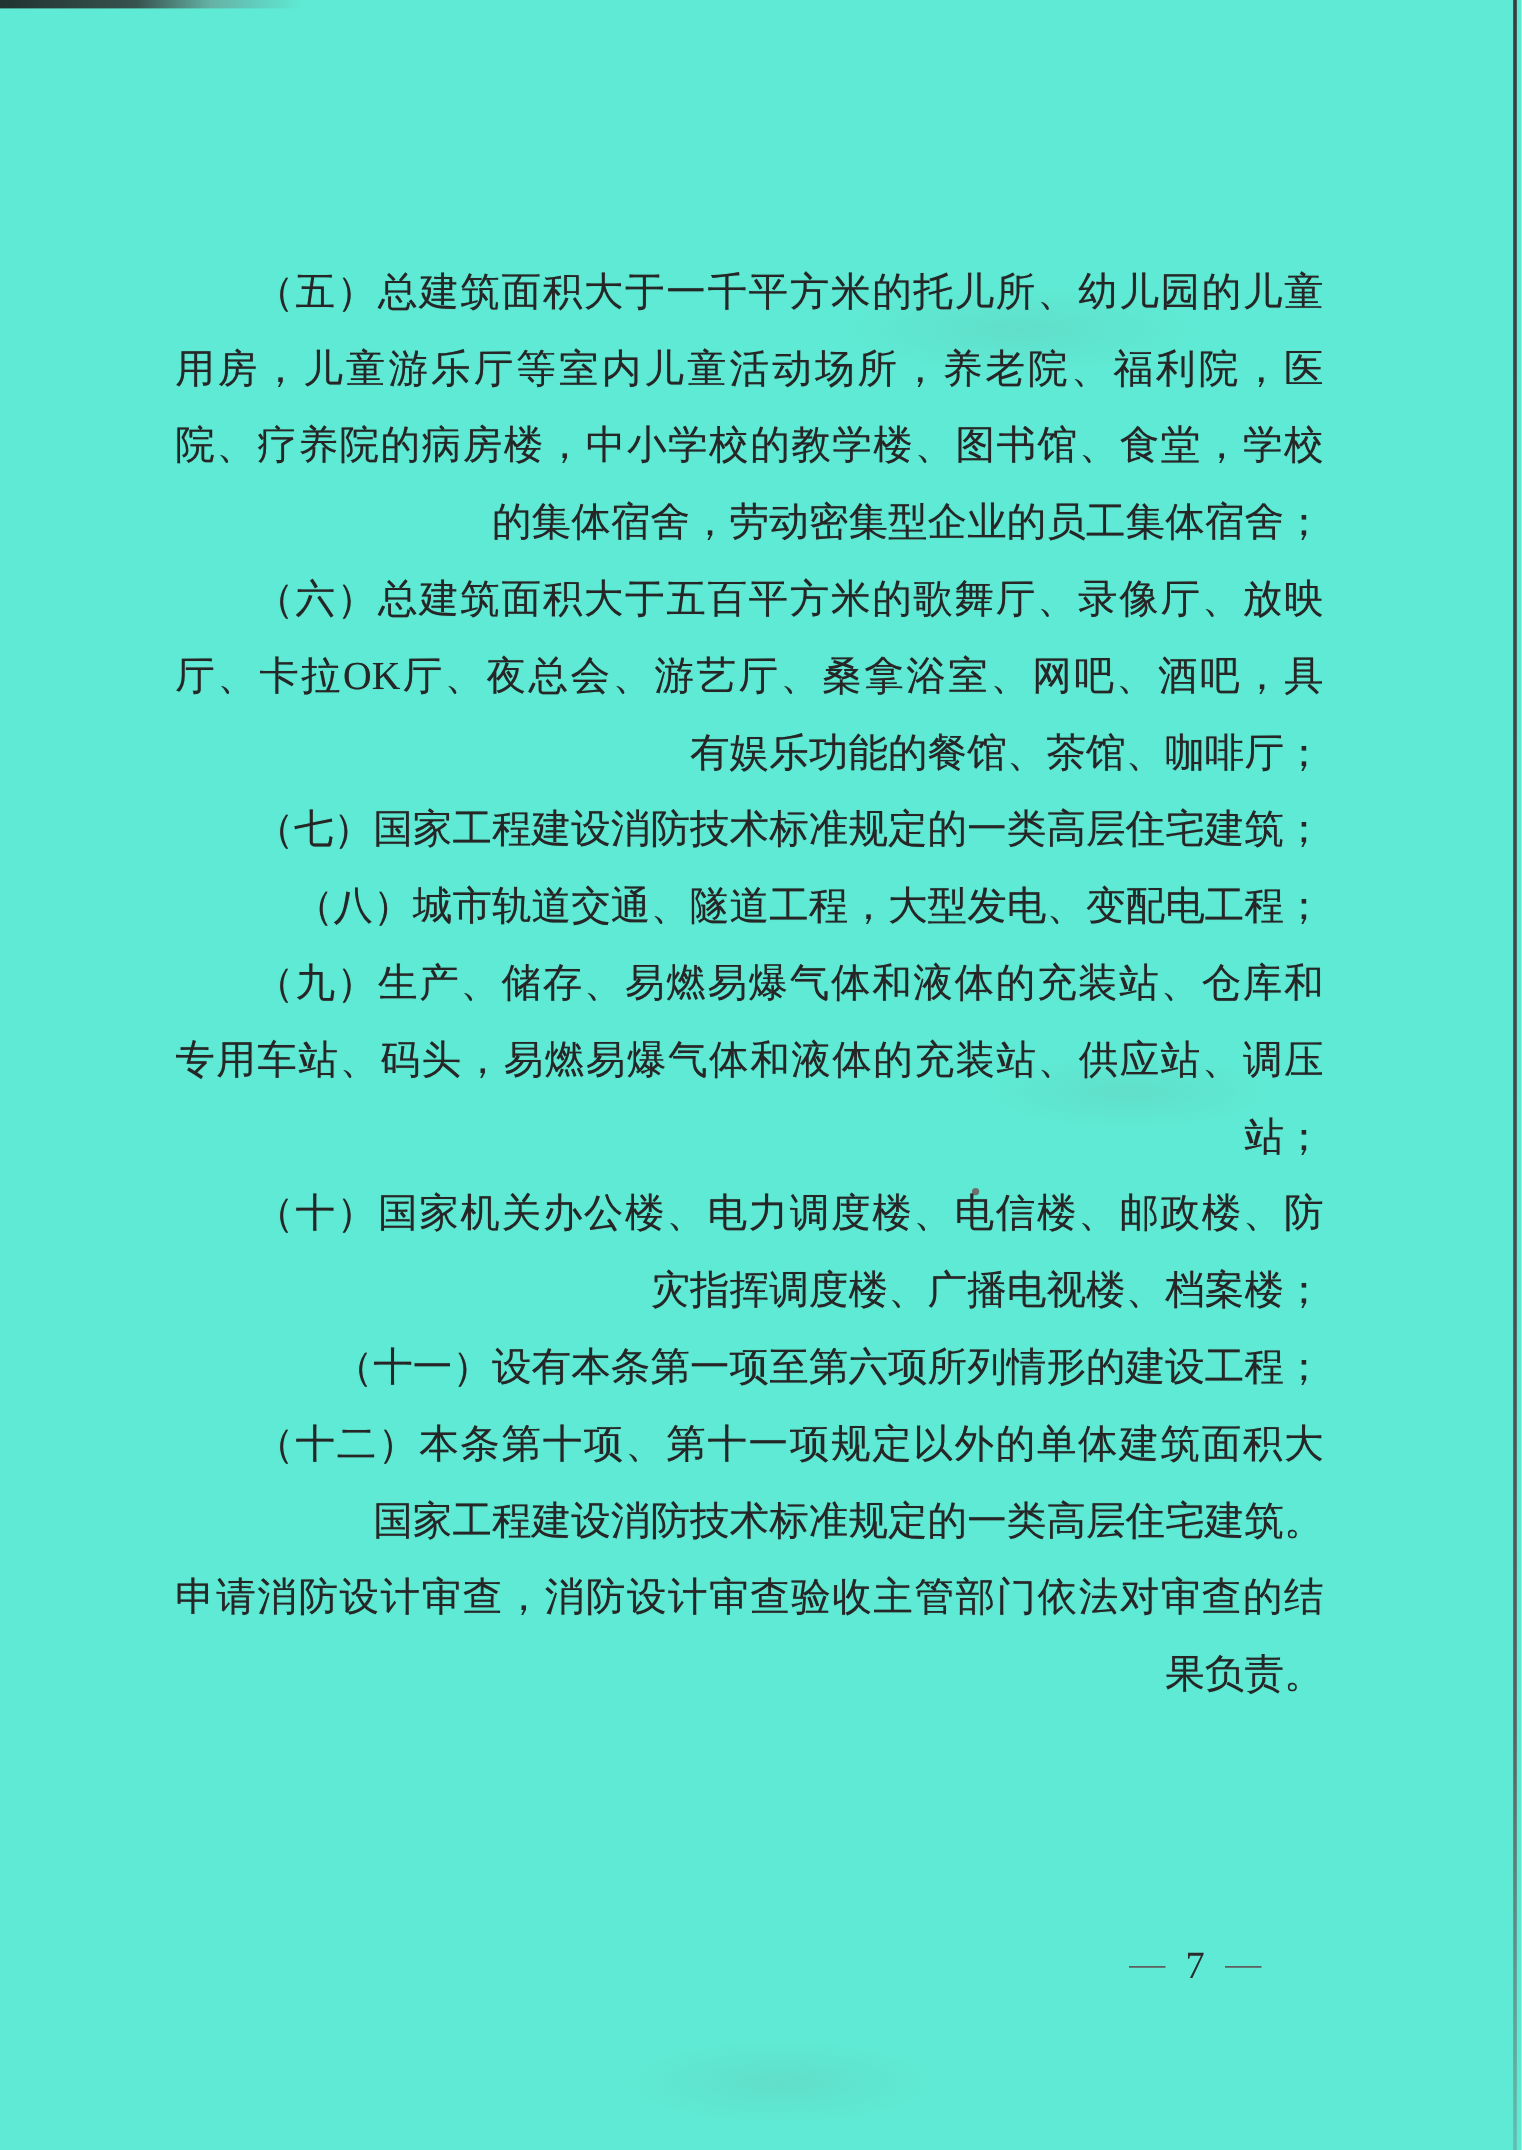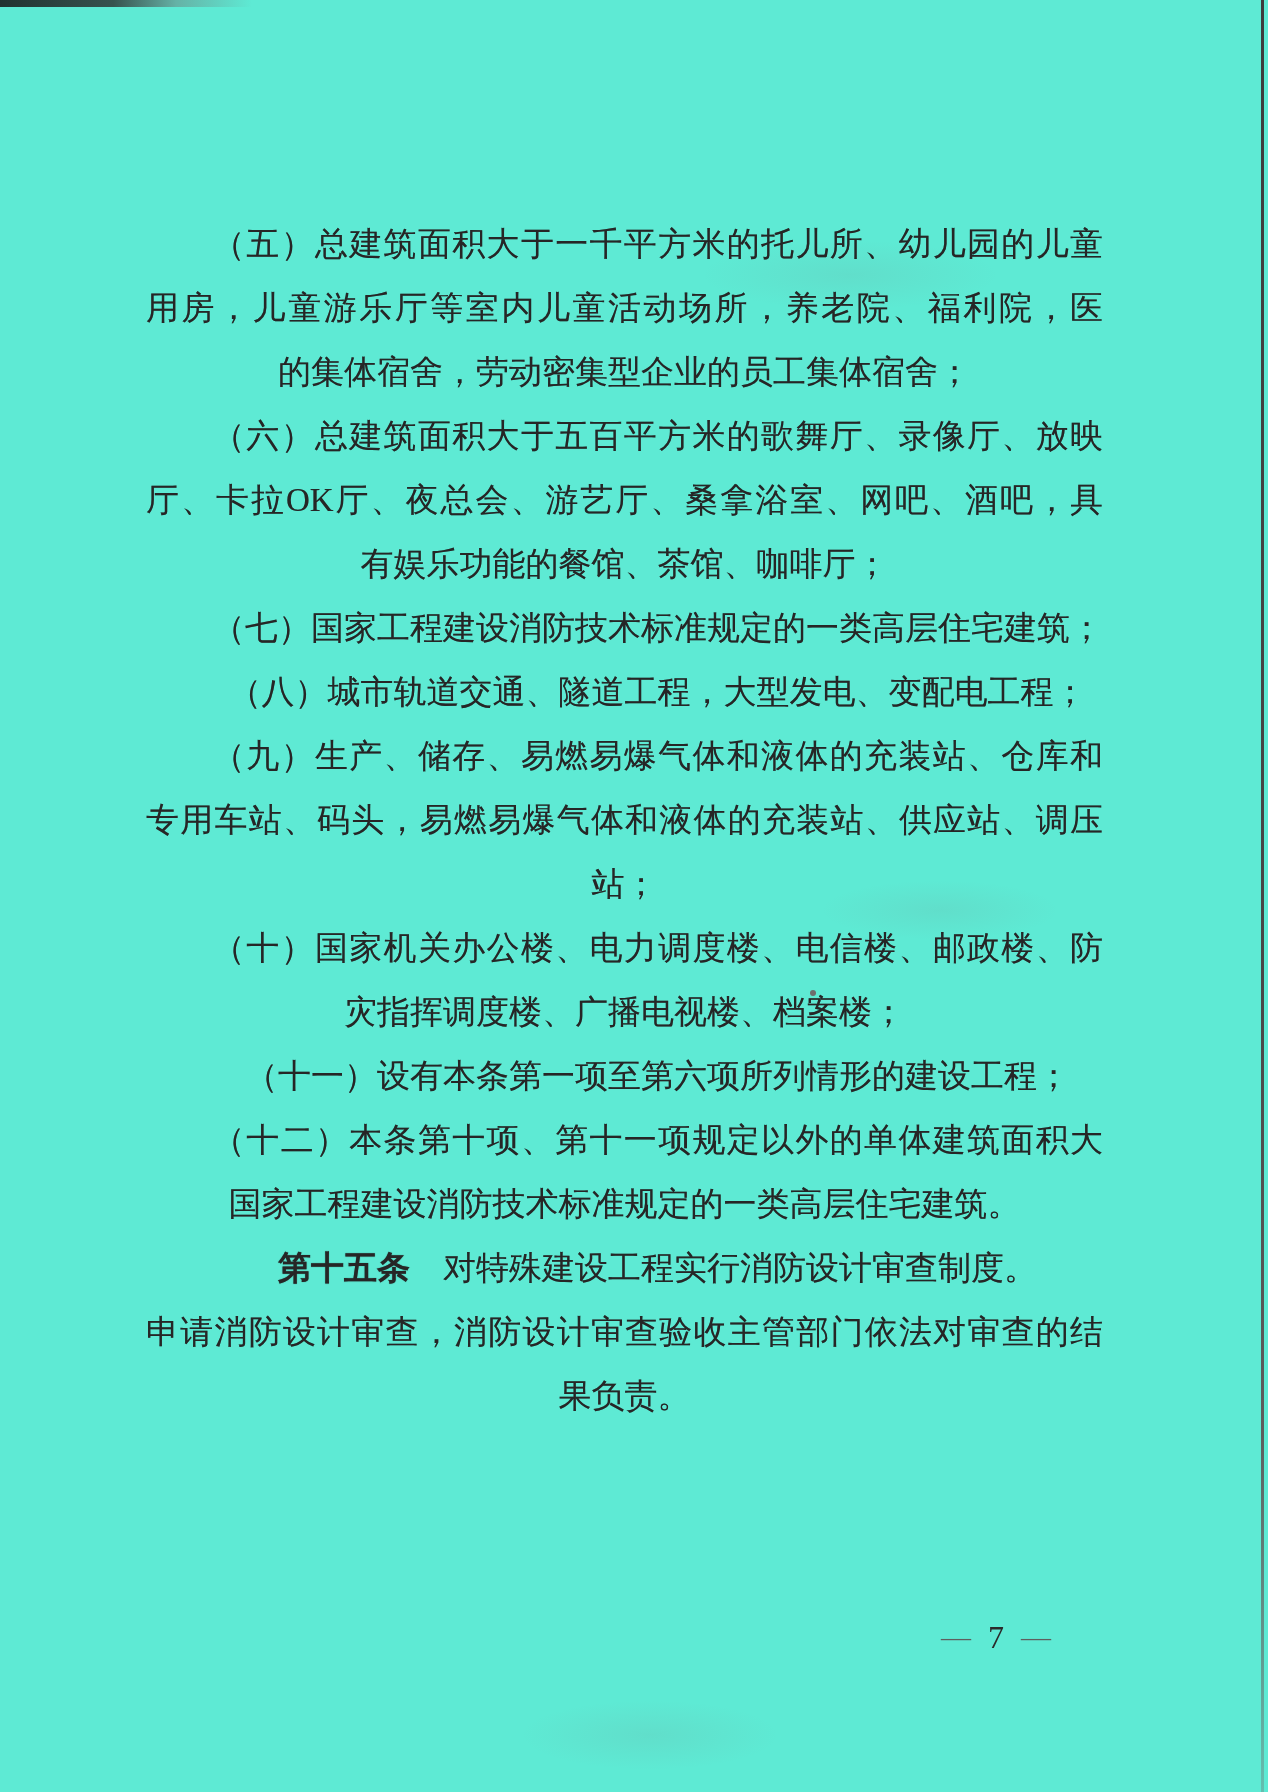--- a/index.html
+++ b/index.html
@@ -21,21 +21,21 @@
     left: 146px;
     top: 212px;
     width: 957px;
     font-size: 33px;
     line-height: 64px;
     color: #262626;
     text-shadow: 0 0 0.6px rgba(40,40,40,0.45);
   }
   .line {
     white-space: nowrap;
-    text-align: center;
+    text-align: right;
   }
   .line.full {
     white-space: normal;
     text-align: justify;
     text-align-last: justify;
   }
   .line.indent {
     text-indent: 2em;
   }
   .article .lead {
@@ -106,20 +106,21 @@
   <div class="edge-top"></div>
   <div class="edge-right"></div>
   <div class="speck"></div>
   <div class="smudge s1"></div>
   <div class="smudge s2"></div>
   <div class="smudge s3"></div>
 
   <main class="doc">
     <div class="line indent full">（五）总建筑面积大于一千平方米的托儿所、幼儿园的儿童</div>
     <div class="line full">用房，儿童游乐厅等室内儿童活动场所，养老院、福利院，医</div>
+    <div class="line full">院、疗养院的病房楼，中小学校的教学楼、图书馆、食堂，学校</div>
     <div class="line">的集体宿舍，劳动密集型企业的员工集体宿舍；</div>
 
     <div class="line indent full">（六）总建筑面积大于五百平方米的歌舞厅、录像厅、放映</div>
     <div class="line full">厅、卡拉OK厅、夜总会、游艺厅、桑拿浴室、网吧、酒吧，具</div>
     <div class="line">有娱乐功能的餐馆、茶馆、咖啡厅；</div>
 
     <div class="line indent">（七）国家工程建设消防技术标准规定的一类高层住宅建筑；</div>
 
     <div class="line indent">（八）城市轨道交通、隧道工程，大型发电、变配电工程；</div>
 
@@ -128,23 +129,20 @@
     <div class="line">站；</div>
 
     <div class="line indent full">（十）国家机关办公楼、电力调度楼、电信楼、邮政楼、防</div>
     <div class="line">灾指挥调度楼、广播电视楼、档案楼；</div>
 
     <div class="line indent">（十一）设有本条第一项至第六项所列情形的建设工程；</div>
 
     <div class="line indent full">（十二）本条第十项、第十一项规定以外的单体建筑面积大</div>
     <div class="line">国家工程建设消防技术标准规定的一类高层住宅建筑。</div>
 
-    <div class="line indent article">
-      <span class="lead">第十五条</span><span>对特殊建设工程实行消防设计审查制度。</span>
-    </div>
 
     <div class="line full">申请消防设计审查，消防设计审查验收主管部门依法对审查的结</div>
     <div class="line">果负责。</div>
 
   </main>
 
   <footer class="pagefoot">
     <span class="dash">—</span>
     <span class="pnum">7</span>
     <span class="dash">—</span>

